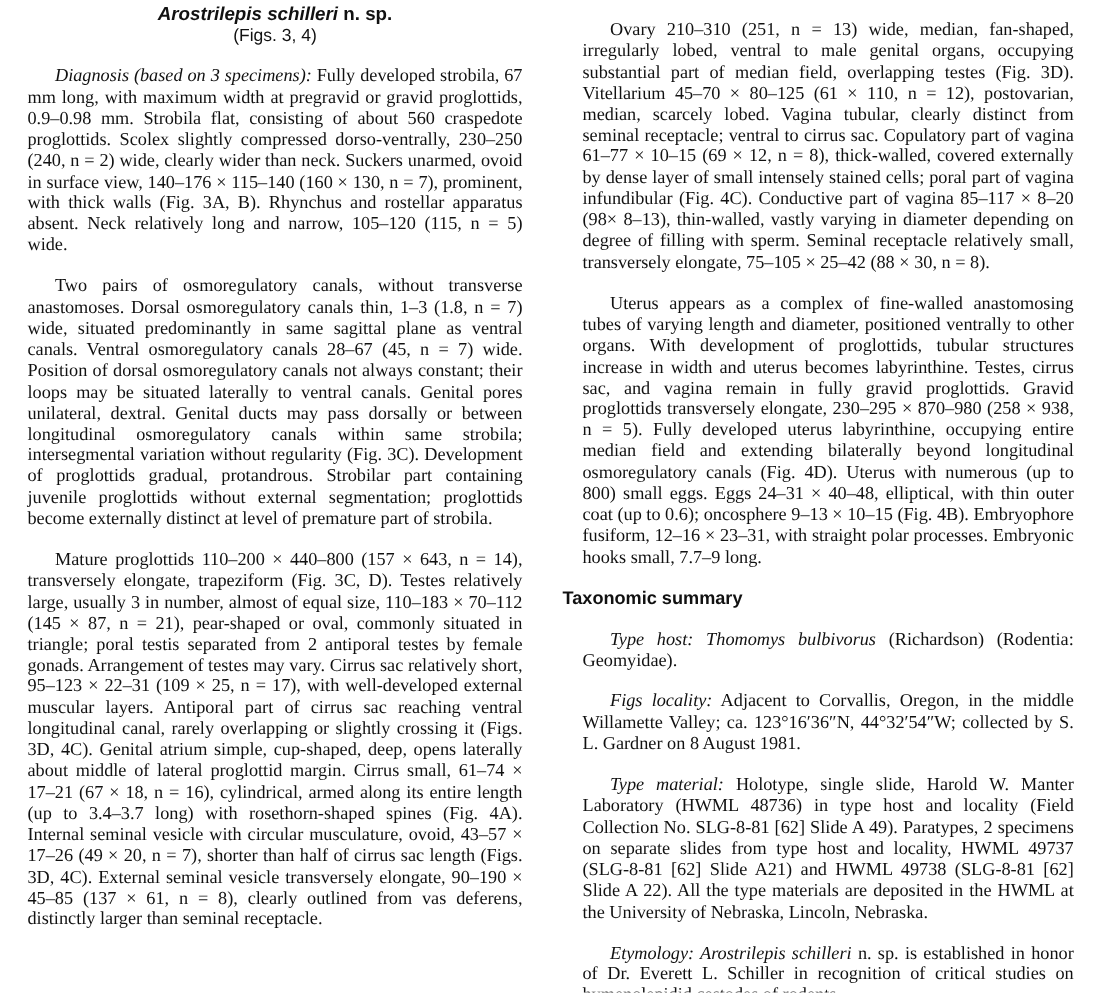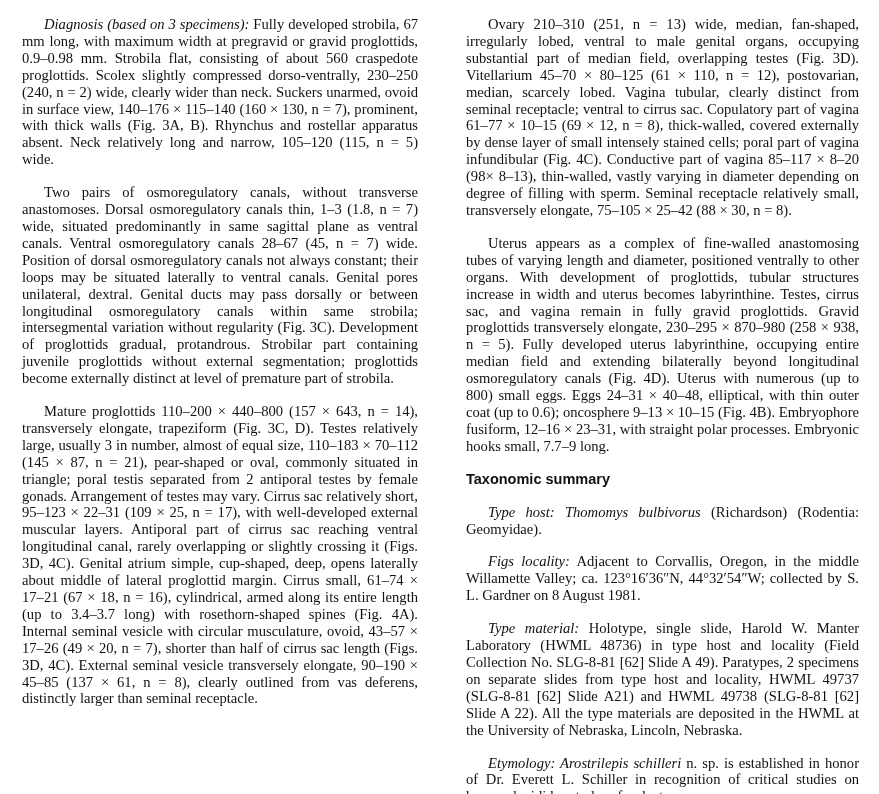--- a/index.html
+++ b/index.html
@@ -23,27 +23,29 @@
   .title i { font-style: italic; }
   .figs {
     font-family: "Liberation Sans", "DejaVu Sans", sans-serif;
     font-size: 14px; text-align: center; line-height: 17px; margin: 0;
   }
   p { margin: 16px; text-indent: 22px; }
   p.gap { margin-top: 2px; }
   .lbl { font-style: italic; }
   .sect {
     font-family: "Liberation Sans", "DejaVu Sans", sans-serif;
-    font-weight: bold; font-size: 14.5px; margin: 4px 0 0 16px; line-height: 17px;
+    font-weight: bold; font-size: 14.5px; margin: 4px 0 0 0; line-height: 17px;
   }
 </style>
 </head>
 <body>
 
 <div class="col left">
+  <div class="title"><i>Arostrilepis schilleri</i><span> n. sp.</span></div>
+  <div class="figs">(Figs. 3, 4)</div>
   <p><span class="lbl">Diagnosis (based on 3 specimens):</span><span> Fully developed strobila, 67 mm long, with maximum width at pregravid or gravid proglottids, 0.9–0.98 mm. Strobila flat, consisting of about 560 craspedote proglottids. Scolex slightly compressed dorso-ventrally, 230–250 (240, n = 2) wide, clearly wider than neck. Suckers unarmed, ovoid in surface view, 140–176 × 115–140 (160 × 130, n = 7), prominent, with thick walls (Fig. 3A, B). Rhynchus and rostellar apparatus absent. Neck relatively long and narrow, 105–120 (115, n = 5) wide.</span></p>
   <p class="gap">Two pairs of osmoregulatory canals, without transverse anastomoses. Dorsal osmoregulatory canals thin, 1–3 (1.8, n = 7) wide, situated predominantly in same sagittal plane as ventral canals. Ventral osmoregulatory canals 28–67 (45, n = 7) wide. Position of dorsal osmoregulatory canals not always constant; their loops may be situated laterally to ventral canals. Genital pores unilateral, dextral. Genital ducts may pass dorsally or between longitudinal osmoregulatory canals within same strobila; intersegmental variation without regularity (Fig. 3C). Development of proglottids gradual, protandrous. Strobilar part containing juvenile proglottids without external segmentation; proglottids become externally distinct at level of premature part of strobila.</p>
   <p class="gap">Mature proglottids 110–200 × 440–800 (157 × 643, n = 14), transversely elongate, trapeziform (Fig. 3C, D). Testes relatively large, usually 3 in number, almost of equal size, 110–183 × 70–112 (145 × 87, n = 21), pear-shaped or oval, commonly situated in triangle; poral testis separated from 2 antiporal testes by female gonads. Arrangement of testes may vary. Cirrus sac relatively short, 95–123 × 22–31 (109 × 25, n = 17), with well-developed external muscular layers. Antiporal part of cirrus sac reaching ventral longitudinal canal, rarely overlapping or slightly crossing it (Figs. 3D, 4C). Genital atrium simple, cup-shaped, deep, opens laterally about middle of lateral proglottid margin. Cirrus small, 61–74 × 17–21 (67 × 18, n = 16), cylindrical, armed along its entire length (up to 3.4–3.7 long) with rosethorn-shaped spines (Fig. 4A). Internal seminal vesicle with circular musculature, ovoid, 43–57 × 17–26 (49 × 20, n = 7), shorter than half of cirrus sac length (Figs. 3D, 4C). External seminal vesicle transversely elongate, 90–190 × 45–85 (137 × 61, n = 8), clearly outlined from vas deferens, distinctly larger than seminal receptacle.</p>
 </div>
 
 <div class="col right">
   <p>Ovary 210–310 (251, n = 13) wide, median, fan-shaped, irregularly lobed, ventral to male genital organs, occupying substantial part of median field, overlapping testes (Fig. 3D). Vitellarium 45–70 × 80–125 (61 × 110, n = 12), postovarian, median, scarcely lobed. Vagina tubular, clearly distinct from seminal receptacle; ventral to cirrus sac. Copulatory part of vagina 61–77 × 10–15 (69 × 12, n = 8), thick-walled, covered externally by dense layer of small intensely stained cells; poral part of vagina infundibular (Fig. 4C). Conductive part of vagina 85–117 × 8–20 (98× 8–13), thin-walled, vastly varying in diameter depending on degree of filling with sperm. Seminal receptacle relatively small, transversely elongate, 75–105 × 25–42 (88 × 30, n = 8).</p>
   <p class="gap">Uterus appears as a complex of fine-walled anastomosing tubes of varying length and diameter, positioned ventrally to other organs. With development of proglottids, tubular structures increase in width and uterus becomes labyrinthine. Testes, cirrus sac, and vagina remain in fully gravid proglottids. Gravid proglottids transversely elongate, 230–295 × 870–980 (258 × 938, n = 5). Fully developed uterus labyrinthine, occupying entire median field and extending bilaterally beyond longitudinal osmoregulatory canals (Fig. 4D). Uterus with numerous (up to 800) small eggs. Eggs 24–31 × 40–48, elliptical, with thin outer coat (up to 0.6); oncosphere 9–13 × 10–15 (Fig. 4B). Embryophore fusiform, 12–16 × 23–31, with straight polar processes. Embryonic hooks small, 7.7–9 long.</p>
   <div class="sect">Taxonomic summary</div>
   <p><span class="lbl">Type host: Thomomys bulbivorus</span><span> (Richardson) (Rodentia: Geomyidae).</span></p>

